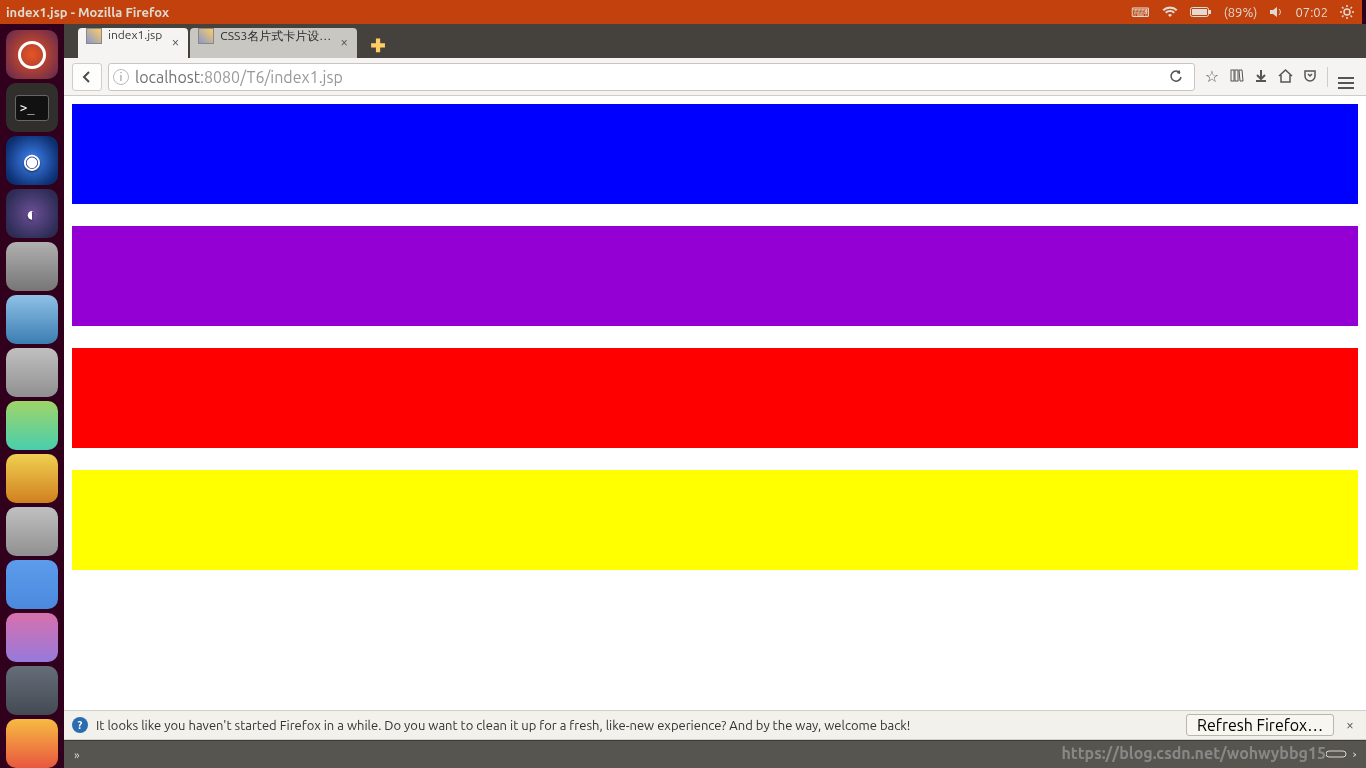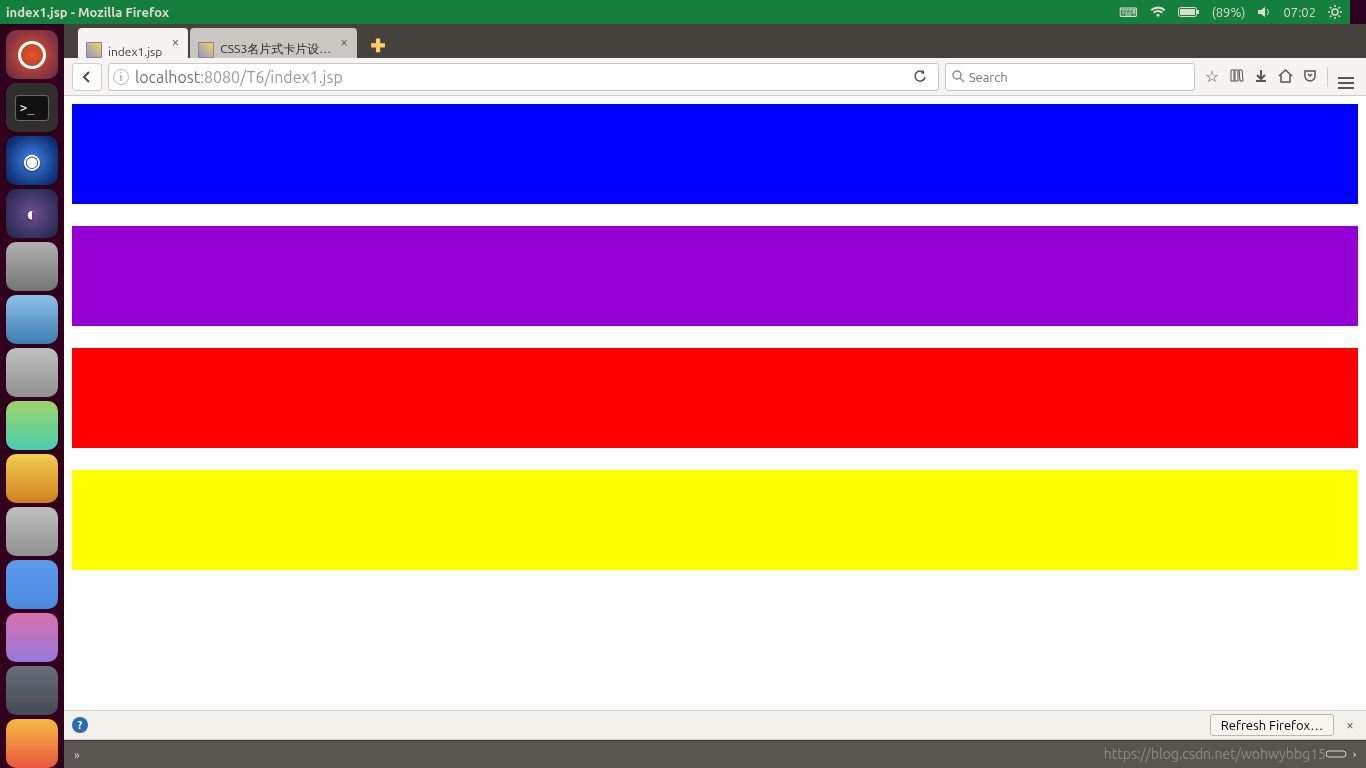--- a/index.html
+++ b/index.html
@@ -1,20 +1,20 @@
 <!DOCTYPE html>
 <html><head>
 <meta charset="utf-8">
 <style>
   * { margin: 0; padding: 0; box-sizing: border-box; font-family: "Ubuntu", "Segoe UI", sans-serif; }
   body { width: 1366px; height: 768px; overflow: hidden; background: #2c001e; position: relative; }
 
   
-  .menubar { position: absolute; left: 0; top: 0; right: 16px; height: 24px;
-             background: #15803d; color: #dfdbd2; display: flex; align-items: center;
+  .menubar { position: absolute; left: 0; top: 0; right: 4px; height: 24px;
+             background: #c2410c; color: #dfdbd2; display: flex; align-items: center;
              justify-content: space-between; padding: 0 8px 0 6px; font-size: 13px;
              font-weight: bold; }
   .menubar .title { display: flex; align-items: center; gap: 8px; }
   .menubar .indicators { display: flex; align-items: center; gap: 12px; font-weight: normal; }
   .ind-icon { display: inline-flex; align-items: center; justify-content: center; }
 
   
   .launcher { position: absolute; left: 0; top: 24px; bottom: 0; width: 64px;
               background: rgba(60,0,30,.35); display: flex; flex-direction: column;
               align-items: center; padding-top: 6px; gap: 4px; overflow: hidden; }
@@ -39,21 +39,21 @@
                   display:flex;align-items:center;padding-left:4px;}
   .terminal-box::before{content:">_";color:#fff;font-size:12px;font-family:monospace;}
 
   
   .browser { position: absolute; left: 64px; top: 24px; right: 0; bottom: 0;
              background: #fff; display: flex; flex-direction: column; }
 
   
   .tabstrip { height: 34px; background: #45423d; display: flex; align-items: flex-end;
               padding-left: 14px; }
-  .tab { position: relative; height: 30px; display: flex; align-items: flex-end;
+  .tab { position: relative; height: 30px; display: flex; align-items: flex-start;
          padding: 0 26px 0 8px; font-size: 12px; color: #3b3b3b;
          border-top-left-radius: 4px; border-top-right-radius: 4px;
          margin-right: 2px; max-width: 210px; cursor: pointer; }
   .tab.active { background: #f5f4f2; }
   .tab.inactive { background: #c9c7c2; color: #2b2b2b; }
   .tab .favicon { width: 16px; height: 16px; margin-right: 6px;
                   background: linear-gradient(45deg,#89c,#fc6); border: 1px solid #888; }
   .tab .close { position: absolute; right: 6px; top: 7px; width: 14px; height: 14px;
                 display: flex; align-items: center; justify-content: center;
                 font-size: 14px; color: #555; cursor: pointer; }
@@ -89,29 +89,29 @@
   .bar-red{background:#ff0000;}
   .bar-yellow{background:#ffff00;}
 
   
   .notif { position:absolute; left:0; right:0; bottom:28px; height:30px;
            background:#f2f1eb; border-top:1px solid #d2d0c9; border-bottom:1px solid #d2d0c9;
            display:flex; align-items:center; padding:0 8px; font-size:13px; color:#333; gap:8px;}
   .notif .icon{width:16px;height:16px;border-radius:50%;background:#2b6cb0;color:#fff;
                display:flex;align-items:center;justify-content:center;font-size:11px;font-weight:bold;}
   .notif .spacer{flex:1;}
-  .notif button{height:22px;padding:0 10px;font-size:13px;background:#f7f6f1;
+  .notif button{height:22px;padding:0 10px;font-size:16px;background:#f7f6f1;
                 border:1px solid #b9b6ac;border-radius:3px;cursor:pointer;}
   .notif .closex{cursor:pointer;color:#555;padding:0 4px;font-size:14px;}
 
   
   .footerstrip{position:absolute;left:0;right:0;bottom:0;height:28px;
                background:#575550;border-top:1px solid #3c3b37;display:flex;
                align-items:center;justify-content:space-between;padding:0 10px;color:#dcd9d0;font-size:12px;}
-  .watermark{position:absolute;right:40px;bottom:6px;color:rgba(200,200,200,.45);font-size:14px;pointer-events:none;}
+  .watermark{position:absolute;right:40px;bottom:6px;color:rgba(200,200,200,.45);font-size:16px;pointer-events:none;font-weight:bold;}
 
   .hamburger{display:inline-flex;flex-direction:column;gap:3px;}
   .hamburger span{display:block;width:16px;height:2px;background:#555;}
 </style>
 </head>
 <body>
 
 <div class="menubar">
   <div class="title">
     <span>index1.jsp - Mozilla Firefox</span>
@@ -208,29 +208,20 @@
       <span class="url-host">localhost</span>
         <span class="url-rest">:8080/T6/index1.jsp</span>
       <input type="text" style="width: 0px; flex: 1 1 0%;">
       <span class="reload-btn">
         <svg width="14" height="14" viewBox="0 0 14 14">
             <path d="M11 3 A5 5 0 1 0 12 7" fill="none" stroke="#555" stroke-width="1.5"></path>
             <path d="M11 0 L11 4 L7.5 3" fill="#555"></path>
           </svg>
       </span>
     </div>
-    <div class="searchbar">
-      <span class="mag">
-        <svg width="13" height="13" viewBox="0 0 13 13">
-            <circle cx="5" cy="5" r="4" fill="none" stroke="#888" stroke-width="1.5"></circle>
-            <line x1="8" y1="8" x2="12" y2="12" stroke="#888" stroke-width="1.5"></line>
-          </svg>
-      </span>
-      <input type="text" placeholder="Search" style="">
-    </div>
     <div class="toolbtns">
       <span>☆</span>
       <span>
         <svg width="15" height="15" viewBox="0 0 15 15">
             <rect x="2" y="2" width="3" height="11" fill="none" stroke="#555"></rect>
             <rect x="6" y="2" width="3" height="11" fill="none" stroke="#555"></rect>
             <path d="M10 2 L13 2 L14 13 L11 13 Z" fill="none" stroke="#555"></path>
           </svg>
       </span>
       <span>
@@ -260,20 +251,21 @@
 
   <div class="viewport">
     <div class="color-bar bar-blue"></div>
     <div class="color-bar bar-purple"></div>
     <div class="color-bar bar-red"></div>
     <div class="color-bar bar-yellow"></div>
   </div>
 
   <div class="notif">
     <span class="icon">?</span>
+    <span>It looks like you haven't started Firefox in a while. Do you want to clean it up for a fresh, like-new experience? And by the way, welcome back!</span>
     <span class="spacer"></span>
     <button>Refresh Firefox…</button>
     <span class="closex">×</span>
   </div>
 
   <div class="footerstrip">
     <span>»</span>
     <span>
       <svg width="30" height="12" viewBox="0 0 30 12">
           <rect x="0" y="3" width="20" height="6" rx="3" fill="none" stroke="#dcd9d0"></rect>

